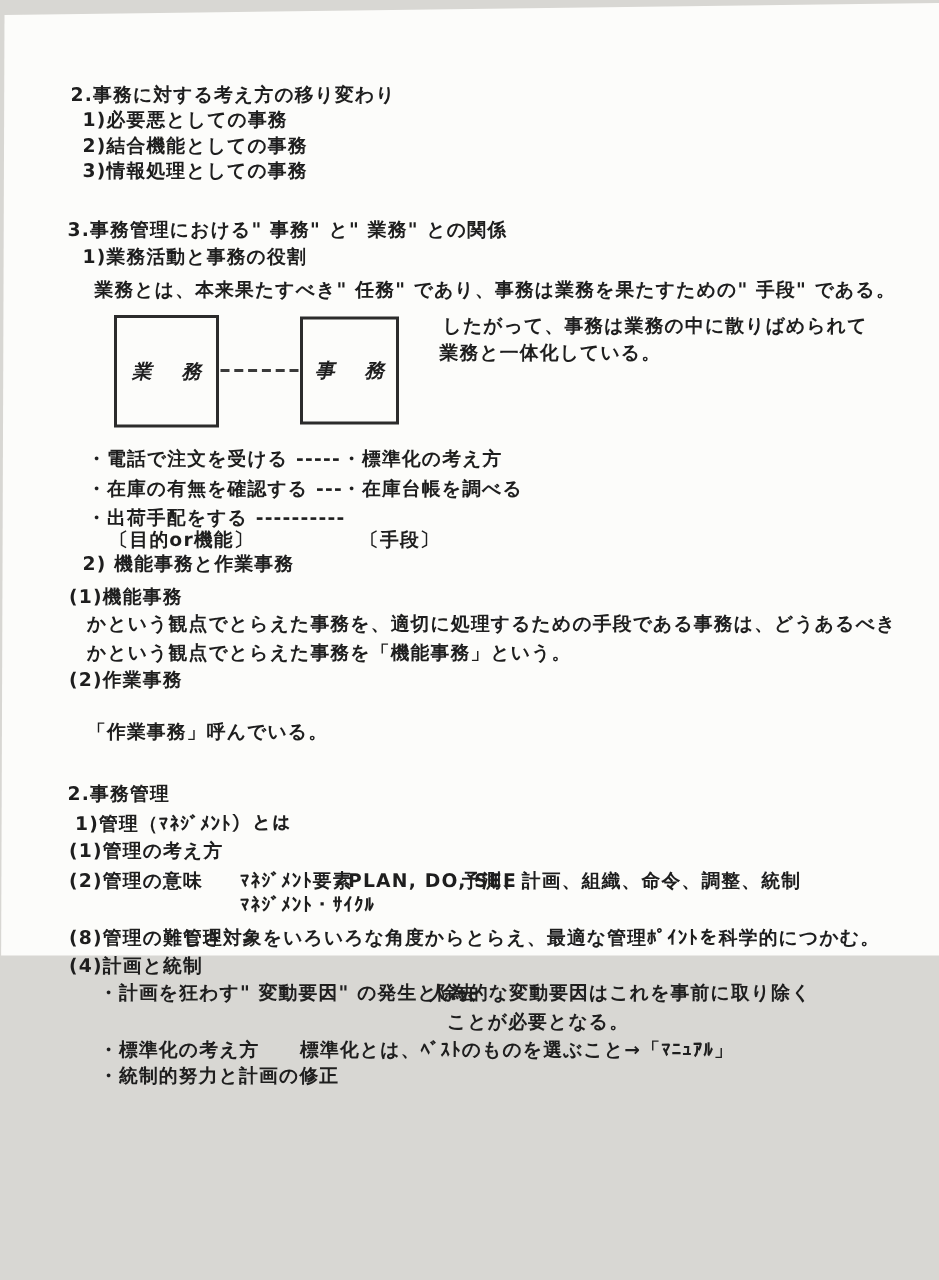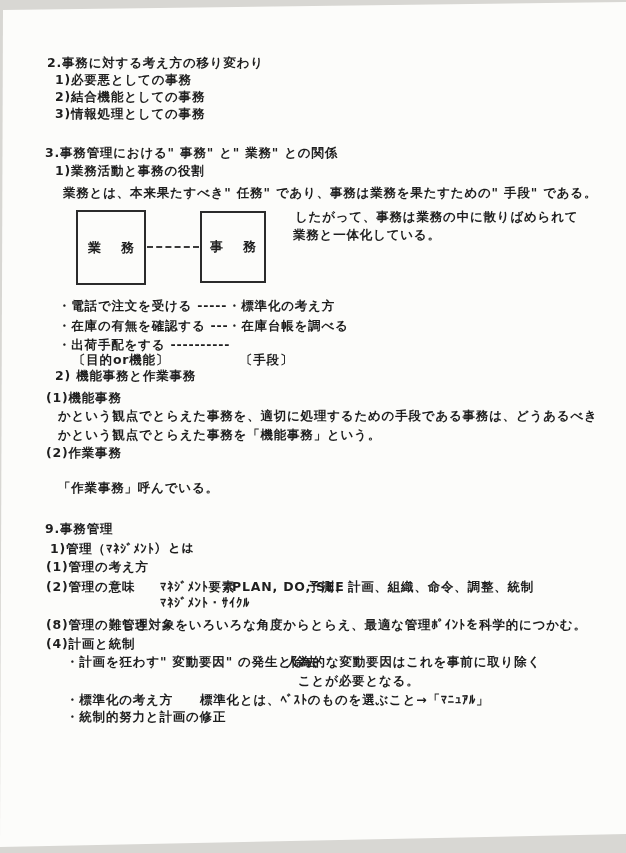--- a/index.html
+++ b/index.html
@@ -8,40 +8,41 @@
     width: 626px;
     height: 853px;
     overflow: hidden;
     background: #d8d7d3;
     font-family: "DejaVu Sans", sans-serif;
   }
   .paper {
     position: absolute;
     left: 0; top: 0;
     width: 626px;
-    height: 853px;
+    height: 637px;
     background: #fcfcfa;
     clip-path: polygon(3px 10px, 626px 2px, 626px 834px, 0px 847px);
     color: #1e1e1e;
     font-weight: 700;
     font-size: 12.5px;
     letter-spacing: 0.8px;
   }
   .ln {
     position: absolute;
     white-space: pre;
     line-height: 14px;
   }
   .box {
     position: absolute;
     border: 2px solid #2b2b2b;
     background: #fcfcfa;
     display: flex;
     align-items: center;
     justify-content: center;
+    font-style: italic;
   }
   .boxlabel {
     letter-spacing: 20px;
     margin-right: -20px;
     font-size: 13px;
   }
   .connector {
     position: absolute;
     left: 147px;
     top: 246px;
@@ -82,21 +83,21 @@
   <div class="ln" style="left:73px;top:353px">〔目的or機能〕</div>
   <div class="ln" style="left:240px;top:353px">〔手段〕</div>
 
   <div class="ln" style="left:55px;top:369px">2) 機能事務と作業事務</div>
   <div class="ln" style="left:46px;top:391px">(1)機能事務</div>
   <div class="ln" style="left:58px;top:409px">かという観点でとらえた事務を、適切に処理するための手段である事務は、どうあるべき</div>
   <div class="ln" style="left:58px;top:428px">かという観点でとらえた事務を「機能事務」という。</div>
   <div class="ln" style="left:46px;top:446px">(2)作業事務</div>
   <div class="ln" style="left:58px;top:481px">「作業事務」呼んでいる。</div>
 
-  <div class="ln" style="left:45px;top:522px">9.事務管理</div>
+  <div class="ln" style="left:45px;top:522px">2.事務管理</div>
   <div class="ln" style="left:50px;top:542px">1)管理（ﾏﾈｼﾞﾒﾝﾄ）とは</div>
   <div class="ln" style="left:46px;top:560px">(1)管理の考え方</div>
   <div class="ln" style="left:46px;top:580px">(2)管理の意味</div>
   <div class="ln" style="left:160px;top:580px">ﾏﾈｼﾞﾒﾝﾄ要素</div>
   <div class="ln" style="left:232px;top:580px">PLAN, DO, SEE</div>
   <div class="ln" style="left:308px;top:580px">予測、計画、組織、命令、調整、統制</div>
   <div class="ln" style="left:160px;top:596px">ﾏﾈｼﾞﾒﾝﾄ・ｻｲｸﾙ</div>
   <div class="ln" style="left:46px;top:618px">(8)管理の難しさ</div>
   <div class="ln" style="left:122px;top:618px">管理対象をいろいろな角度からとらえ、最適な管理ﾎﾟｲﾝﾄを科学的につかむ。</div>
   <div class="ln" style="left:46px;top:637px">(4)計画と統制</div>

